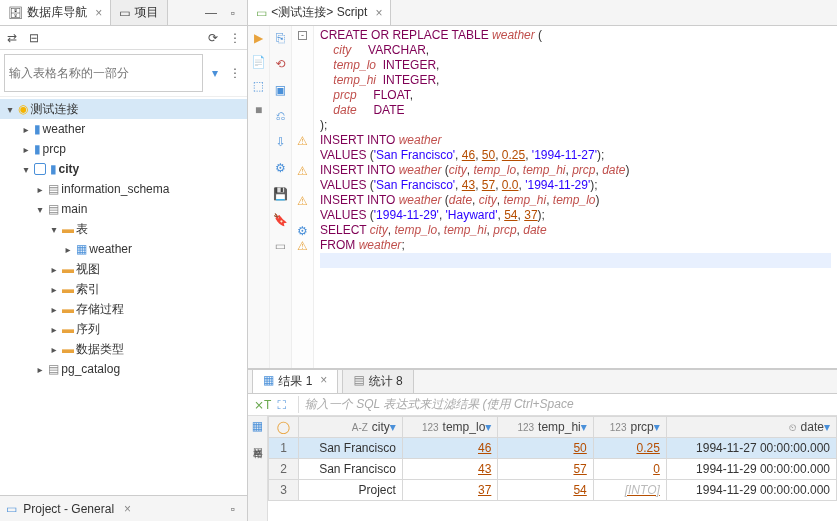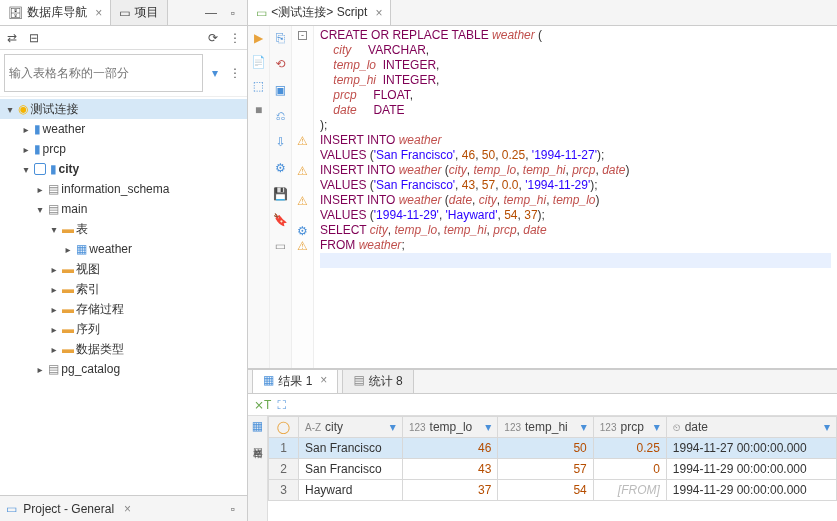--- a/index.html
+++ b/index.html
@@ -42,37 +42,37 @@
 .editor-left-tb2 { width: 22px; background: #f9f9f9; border-right: 1px solid #eee; display: flex; flex-direction: column; align-items: center; padding-top: 4px; gap: 10px; }
 .gutter { width: 22px; background: #fdfdfd; border-right: 1px solid #eee; font-family: Consolas, monospace; font-size: 12px; padding-top: 2px; }
 .gutter-line { height: 15px; display: flex; align-items: center; justify-content: center; }
 .gutter-line .warn { color: #e8a33d; }
 .gutter-line .cog { color: #4a90d9; }
 .gutter-line .minus { width: 9px; height: 9px; border: 1px solid #888; font-size: 9px; line-height: 7px; text-align: center; color: #555; }
 .code { flex: 1; font-family: Consolas, monospace; font-size: 12px; line-height: 15px; padding: 2px 6px; white-space: pre; overflow: auto; }
 .kw { color: #7f0055; font-weight: normal; }
 .name { color: #c0504d; font-style: italic; }
 .str { color: #2a00ff; }
-.num { color: #b54d00; }
+.num { color: #b54d00; text-decoration: underline; }
 .type { color: #7f0055; font-weight: normal; }
 .cursor-line { background: #e8f0fe; display: inline-block; width: 100%; }
 
 
 .results { height: 152px; display: flex; flex-direction: column; border-top: 1px solid #ccc; }
 .res-tabs { height: 24px; display: flex; align-items: flex-end; background: #f5f5f5; border-bottom: 1px solid #ccc; }
 .res-tab { padding: 3px 10px; border: 1px solid #ccc; border-bottom: none; background: #fff; margin-left: 4px; display: flex; gap: 4px; cursor: pointer; }
 .res-tab.inactive { background: #eee; }
 .res-query { height: 22px; display: flex; align-items: center; padding: 0 6px; gap: 6px; border-bottom: 1px solid #ddd; color: #777; }
 .res-query .q { color: #888; font-family: Consolas, monospace; flex: 0 0 auto; }
 .res-filter { flex: 1; font-style: italic; color: #aaa; padding-left: 6px; border-left: 1px solid #ddd; margin-left: 6px; }
 .grid-wrap { flex: 1; display: flex; overflow: hidden; }
 .grid-left-tb { width: 20px; background: #f3f3f3; border-right: 1px solid #ddd; display: flex; flex-direction: column; align-items: center; padding-top: 2px; gap: 6px; }
 .grid { flex: 1; overflow: auto; }
 table.data { border-collapse: collapse; width: 100%; }
-table.data th, table.data td { border: 1px solid #d8d8d8; padding: 2px 6px; height: 21px; text-align: left; font-size: 12px; }
+table.data th, table.data td { border: 1px solid #d8d8d8; padding: 2px 6px; height: 21px; text-align: right; font-size: 12px; }
 table.data th { background: #f2f2f2; font-weight: normal; color: #444; position: relative; }
 table.data th .sort { color: #4a90d9; float: right; }
 table.data th .type-ic { color: #888; margin-right: 4px; font-size: 10px; }
 table.data .rownum { background: #f2f2f2; text-align: center; color: #666; width: 30px; }
 table.data tr.sel td { background: #d6e8f7; }
 table.data td.num { text-align: right; font-family: inherit; }
 .null { color: #bbb; font-style: italic; }
 </style>
 </head>
 <body>
@@ -267,20 +267,21 @@
         <span class="tab-close">×</span>
       </div>
       <div class="res-tab inactive">
         <span style="color:#888">▤</span>
         <span>统计 8</span>
       </div>
     </div>
     <div class="res-query">
       <span style="color:#6aa84f">⨯T</span>
       <span style="color:#4a90d9">⛶</span>
+      <span class="res-filter">输入一个 SQL 表达式来过滤结果 (使用 Ctrl+Space</span>
     </div>
     <div class="grid-wrap">
       <div class="grid-left-tb">
         <span class="icon-btn" style="color:#4a90d9">▦</span>
         <span style="writing-mode:vertical-rl; font-size:10px; color:#666">网格</span>
         <span class="icon-btn">≡</span>
       </div>
       <div class="grid">
         <table class="data" id="data-table">
             <tbody>
@@ -303,24 +304,24 @@
               <tr>
                 <td class="rownum">2</td>
                 <td>San Francisco</td>
                 <td class="num">43</td>
                 <td class="num">57</td>
                 <td class="num">0</td>
                 <td>1994-11-29 00:00:00.000</td>
               </tr>
               <tr>
                 <td class="rownum">3</td>
-                <td>Hayward</td>
+                <td>Project</td>
                 <td class="num">37</td>
                 <td class="num">54</td>
-                <td class="num"><span class="null">[FROM]</span></td>
+                <td class="num"><span class="null">[INTO]</span></td>
                 <td>1994-11-29 00:00:00.000</td>
               </tr>
             </tbody>
           </table>
       </div>
     </div>
   </div>
 </div>
 
 </body></html>

